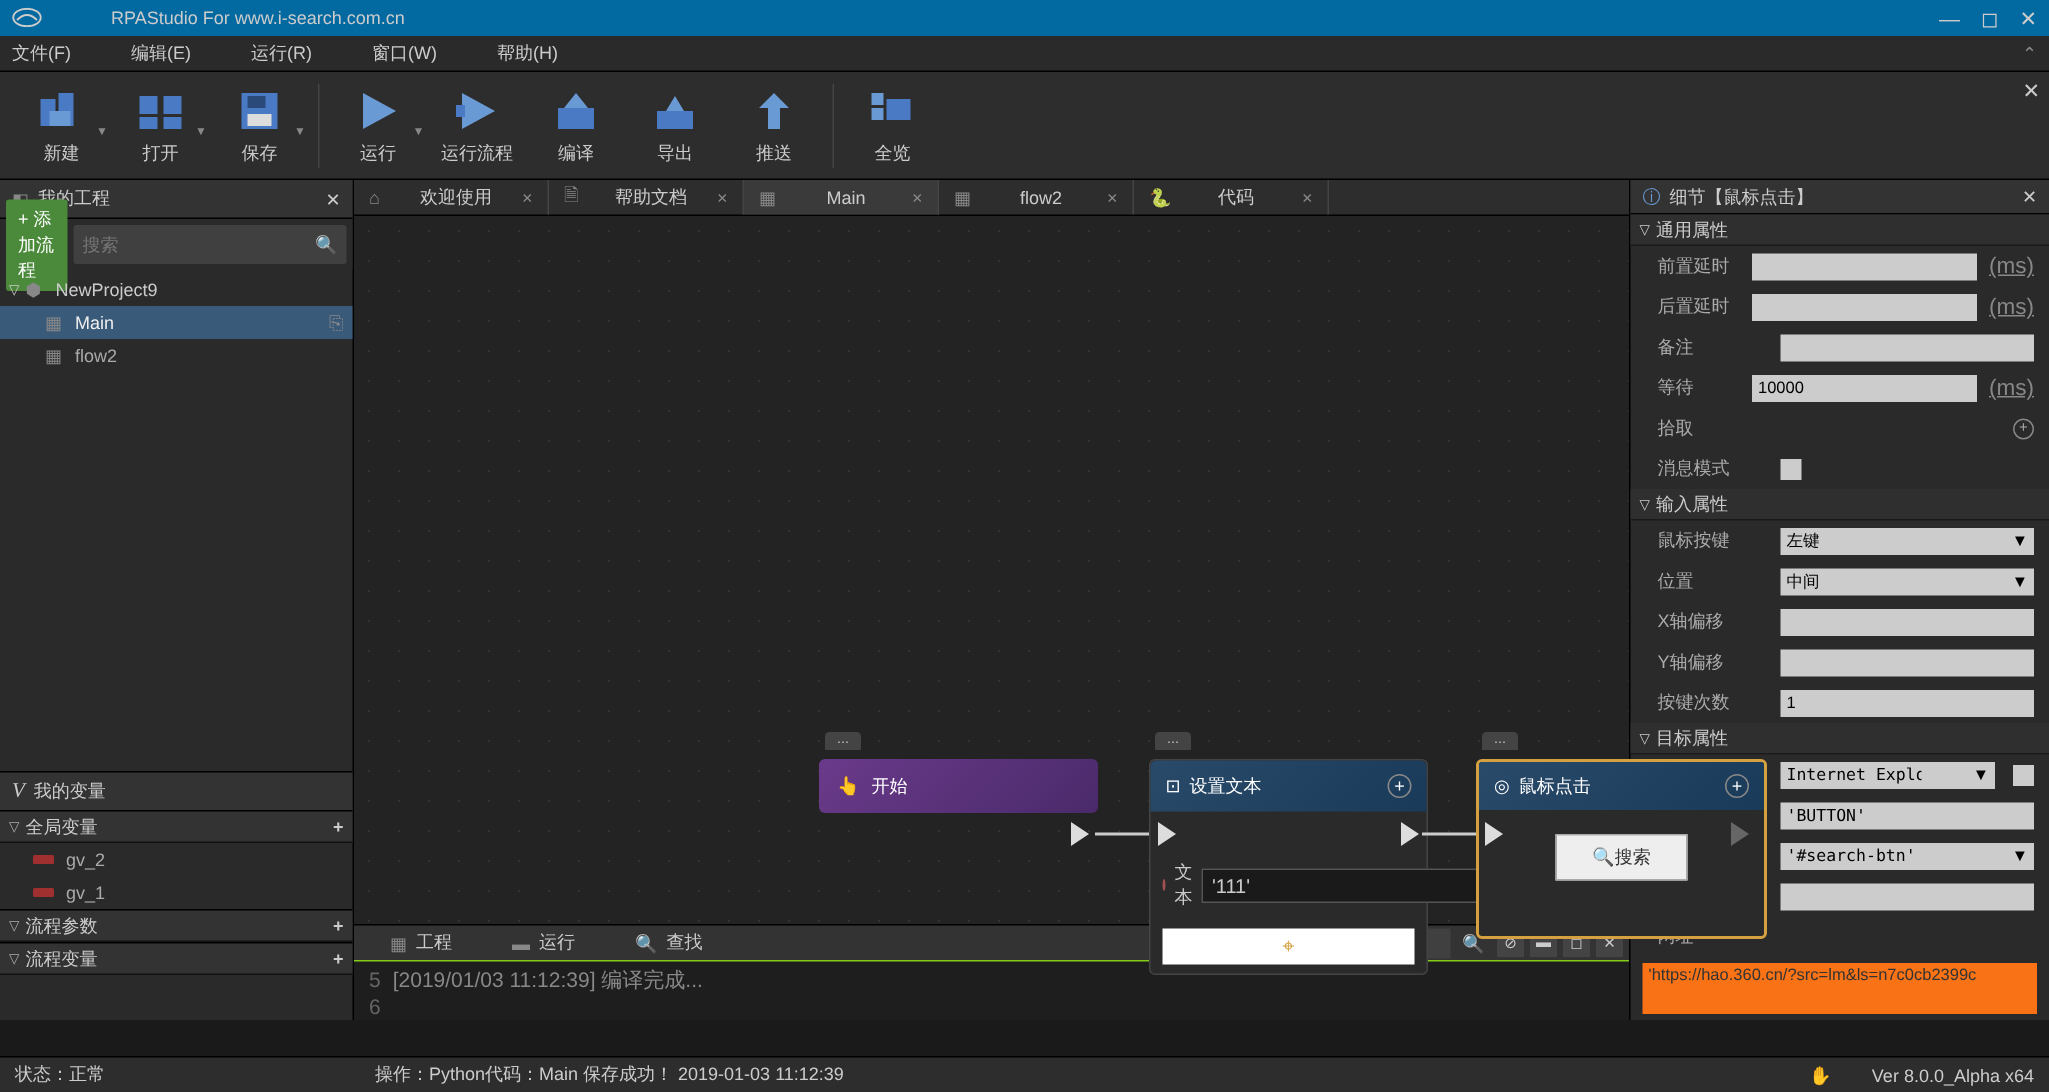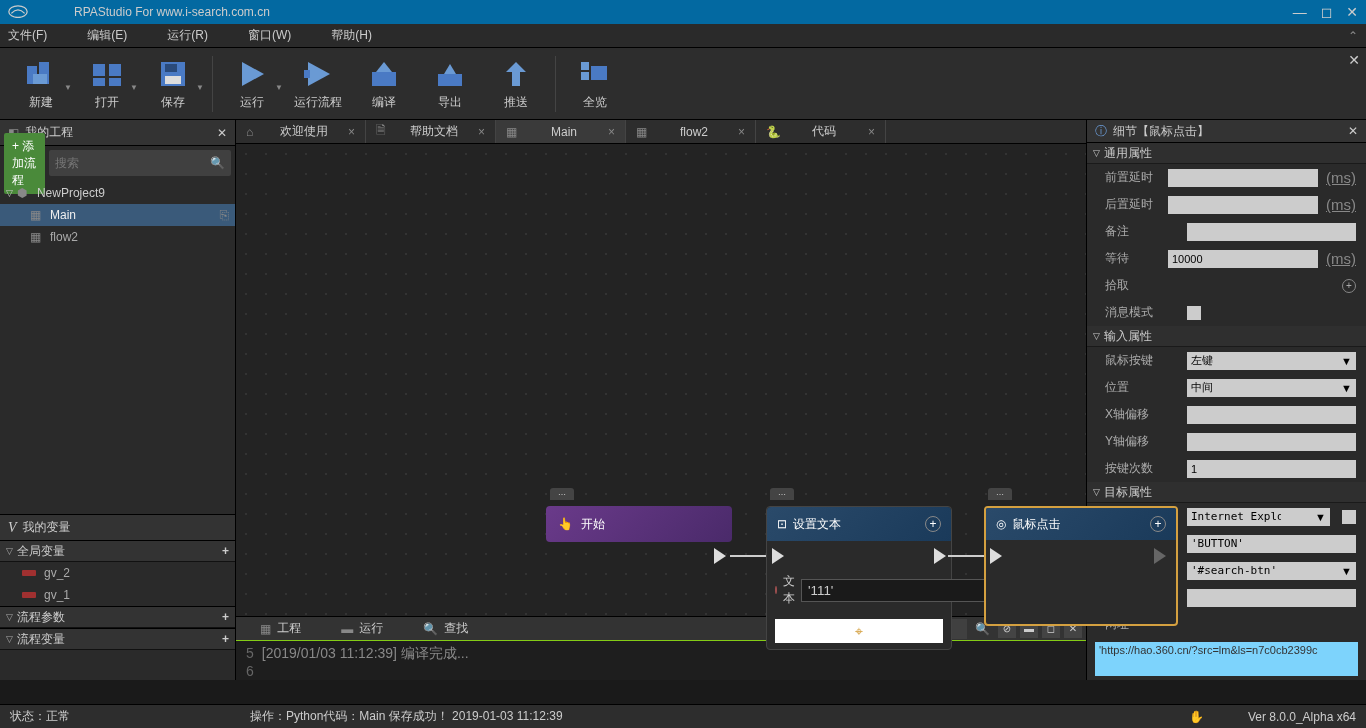--- a/index.html
+++ b/index.html
@@ -92,21 +92,21 @@
 .right-head .rclose { color: #ccc; cursor: pointer; }
 .prop-section { height: 22px; background: #2f2f2f; display: flex; align-items: center; padding: 0 6px; color: #ccc; border-bottom: 1px solid #1a1a1a; }
 .prop-section .arrow { margin-right: 4px; font-size: 9px; }
 .prop-row { height: 28px; display: flex; align-items: center; padding: 0 10px 0 18px; gap: 8px; }
 .prop-row .plabel { width: 74px; color: #aaa; }
 .prop-row .pinput { flex: 1; background: #ccc; height: 18px; border: none; padding: 0 4px; font-size: 11px; color: #000; }
 .prop-row .psel { flex: 1; background: #ccc; height: 18px; display: flex; align-items: center; padding: 0 4px; justify-content: space-between; cursor: pointer; color: #000; font-size: 11px;}
 .prop-row .punit { color: #888; font-size: 15px; text-decoration: underline; }
 .prop-row .pcheck { width: 14px; height: 14px; background: #ccc; }
 .prop-row .pplus { width: 14px; height: 14px; border: 1px solid #888; border-radius: 50%; display: flex; align-items: center; justify-content: center; font-size: 10px; margin-left: auto; color: #aaa;}
-.url-box { margin: 4px 8px; background: #7dd3fc; height: 35px; padding: 2px 4px; font-size: 11px; color: #333; overflow: hidden; white-space: nowrap; }
+.url-box { margin: 4px 8px; background: #f97316; height: 35px; padding: 2px 4px; font-size: 11px; color: #333; overflow: hidden; white-space: nowrap; }
 .statusbar { height: 24px; background: #2d2d2d; display: flex; align-items: center; padding: 0 10px; border-top: 1px solid #000; position: absolute; bottom: 0; left: 0; right: 0; }
 .statusbar .sitem { color: #ccc; }
 .statusbar .sver { margin-left: auto; color: #ccc; }
 .statusbar .shand { margin: 0 20px; color: #888; }
 svg { display: block; }
 </style>
 </head>
 <body>
 
 <div class="titlebar">
@@ -349,20 +349,23 @@
       <div class="port port-out" style="left:698px;top:404px"></div>
       <div class="wire" style="left:712px;top:411px;width:40px"></div>
 
       <div class="node-handle" style="left:752px">⋯</div>
       <div class="node node-click">
         <div class="nhead">
           <span class="nicon">◎</span>
           <span>鼠标点击</span>
           <span class="nplus">+</span>
         </div>
+        <div class="nbody">
+          <div class="nbtn"><span style="color:#d4a040">🔍</span><span>搜索</span></div>
+        </div>
       </div>
       <div class="port" style="left:754px;top:404px">
           <div class="port-in"></div>
         </div>
       <div class="port" style="left:918px;top:404px">
           <div style="width:0;height:0;border-left:12px solid #666;border-top:8px solid transparent;border-bottom:8px solid transparent"></div>
         </div>
     </div>
     <div class="bottom-tabs">
       <div class="btab">
@@ -494,14 +497,14 @@
         <span class="plabel">网址</span>
       </div>
     <div class="url-box">'https://hao.360.cn/?src=lm&amp;ls=n7c0cb2399c</div>
   </div>
 </div>
 
 <div class="statusbar">
   <span class="sitem">状态：正常</span>
   <span class="sitem" style="margin-left:180px">操作：Python代码：Main 保存成功！ 2019-01-03 11:12:39</span>
   <span class="shand" style="margin-left:auto">✋</span>
-  <span class="sver" style="margin-left:24px">Ver 8.0.0_Alpha x64</span>
+  <span class="sver" style="margin-left:7px">Ver 8.0.0_Alpha x64</span>
 </div>
 
 </body></html>

